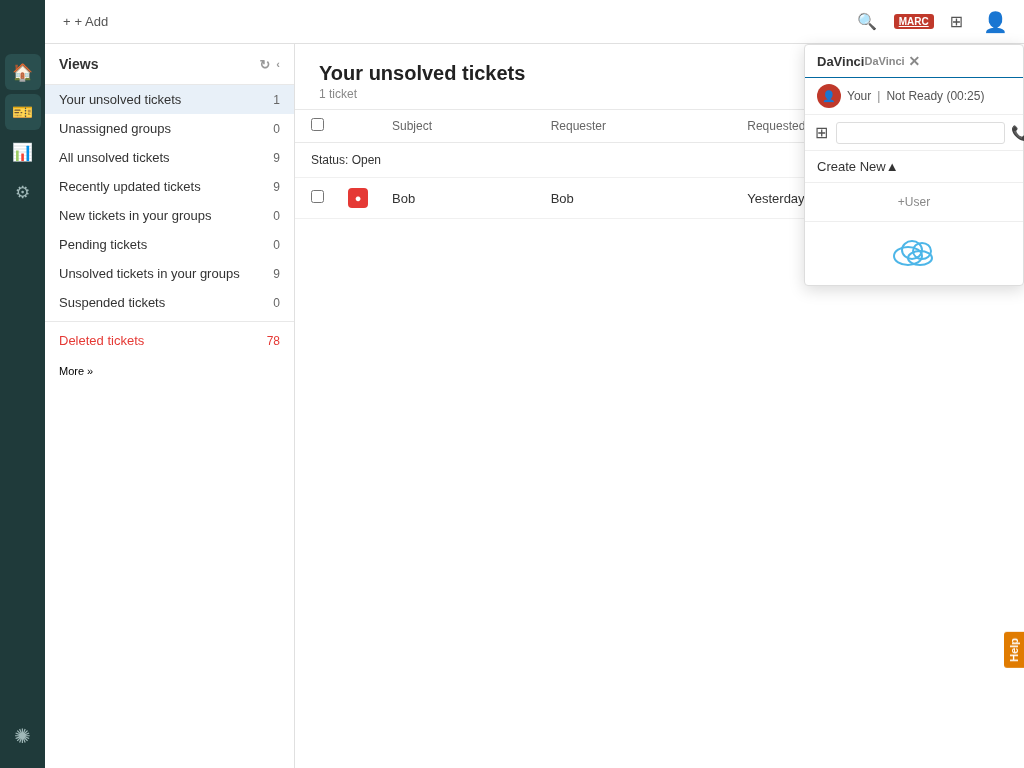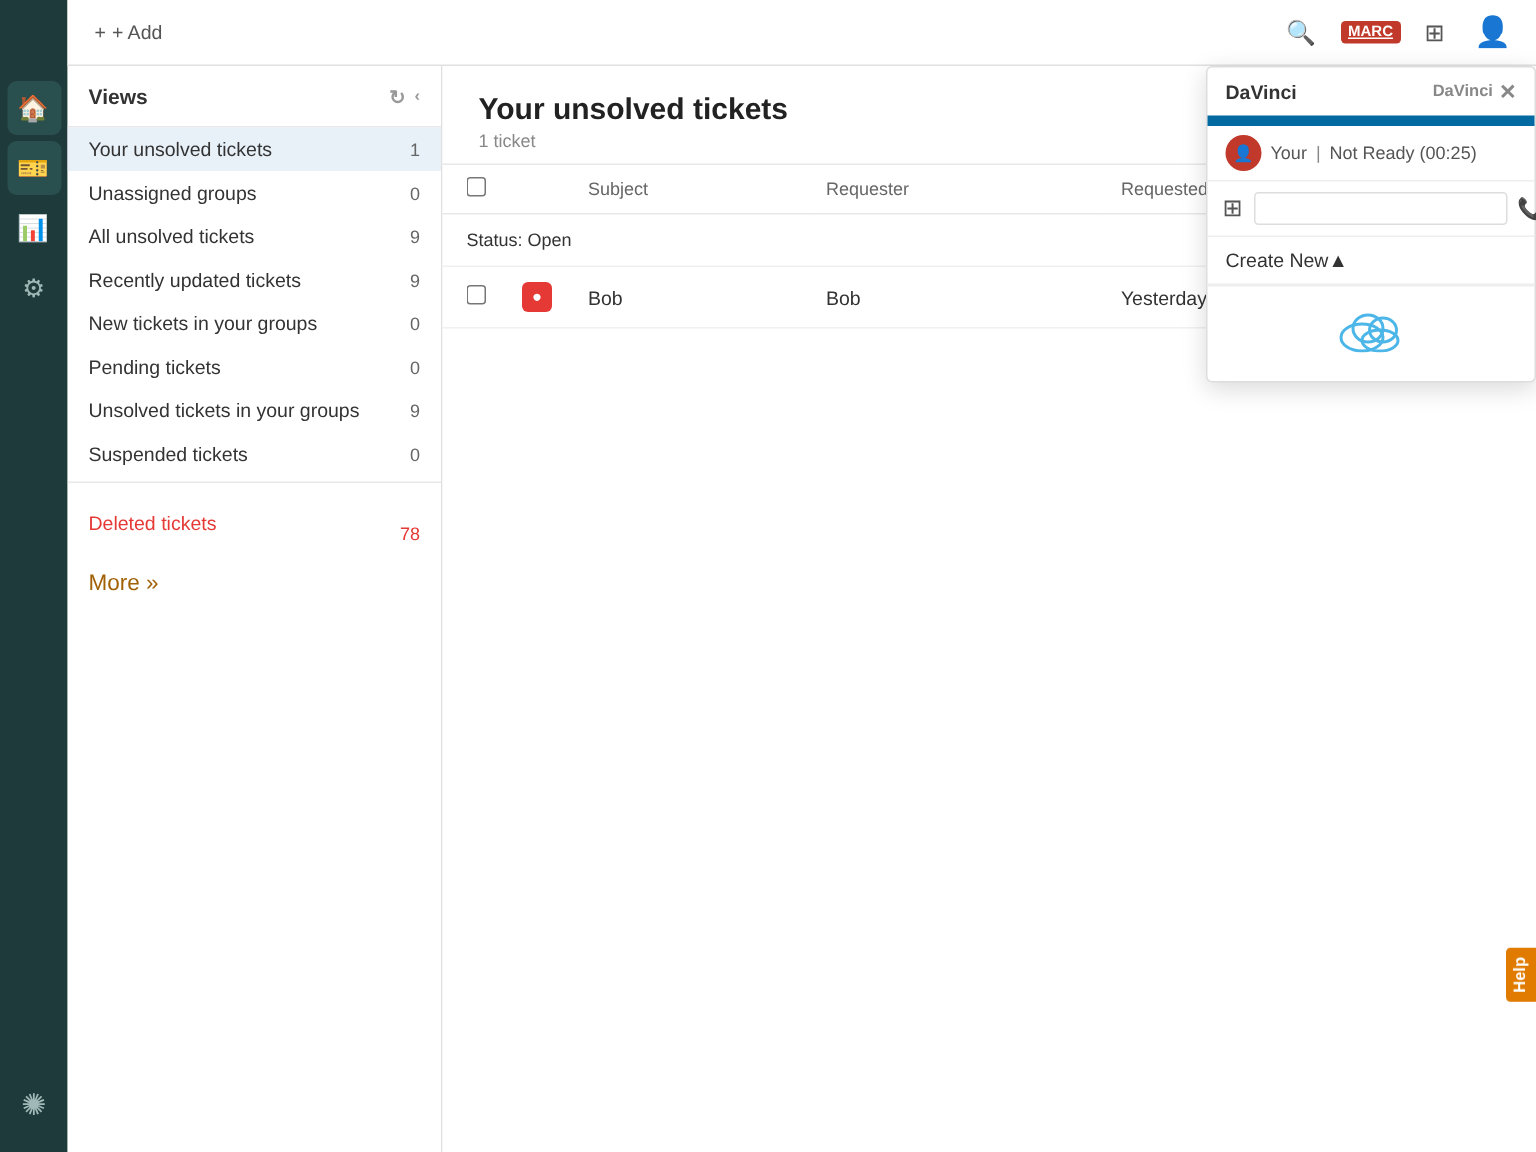--- a/index.html
+++ b/index.html
@@ -36,26 +36,26 @@
       cursor: pointer;
       color: #333;
       font-size: 13px;
     }
     .sidebar-item.active { background: #e8f0f8; font-weight: 500; }
     .sidebar-item .count {
       color: #666;
       font-size: 12px;
     }
     .sidebar-item.deleted { color: #e53935; }
-    .sidebar-item.deleted .count { color: #e53935; margin-top: 16px; }
+    .sidebar-item.deleted .count { color: #e53935; }
     .sidebar-more {
       padding: 10px 14px;
-      color: #a16207;
-      cursor: pointer;
-      font-size: 15px;
+      color: #000000;
+      cursor: pointer;
+      font-size: 11px;
     }
     .sidebar-divider {
       border: none;
       border-top: 1px solid #e8e8e8;
       margin: 4px 0;
     }
 
     
     .main-content {
       flex: 1;
@@ -135,24 +135,24 @@
       border: 1px solid #ddd;
       border-radius: 4px;
       box-shadow: 0 4px 16px rgba(0,0,0,0.15);
       z-index: 100;
     }
     .popup-header {
       padding: 8px 12px;
       font-size: 13px;
       font-weight: 600;
       color: #333;
-      border-bottom: 7px solid #0369a1;
-      display: flex;
-      align-items: center;
-      justify-content: space-between;
+      border-bottom: 1px solid #0369a1;
+      display: flex;
+      align-items: center;
+      justify-content: flex-start;
     }
     .popup-status-row {
       padding: 6px 12px;
       font-size: 12px;
       color: #555;
       display: flex;
       align-items: center;
       gap: 6px;
       border-bottom: 1px solid #eee;
     }
@@ -466,20 +466,23 @@
     </div>
     <div class="popup-toolbar">
       <span class="popup-grid-icon">⊞</span>
       <input class="popup-search" type="text" placeholder="" style="">
       <span class="popup-phone-icon">📞</span>
     </div>
     <div class="popup-create-new">
       <span>Create New</span>
       <span>▲</span>
     </div>
+    <div class="popup-user-area">
+      <span>+User</span>
+    </div>
     <div class="popup-footer">
       <span class="cloud-icon">
         
         <svg width="48" height="32" viewBox="0 0 48 32" fill="none" xmlns="http://www.w3.org/2000/svg">
           <ellipse cx="18" cy="22" rx="14" ry="9" fill="none" stroke="#4db6e8" stroke-width="2"></ellipse>
           <ellipse cx="30" cy="24" rx="12" ry="7" fill="none" stroke="#4db6e8" stroke-width="2"></ellipse>
           <ellipse cx="22" cy="16" rx="10" ry="9" fill="none" stroke="#4db6e8" stroke-width="2"></ellipse>
           <ellipse cx="32" cy="17" rx="9" ry="8" fill="none" stroke="#4db6e8" stroke-width="2"></ellipse>
         </svg>
       </span>

